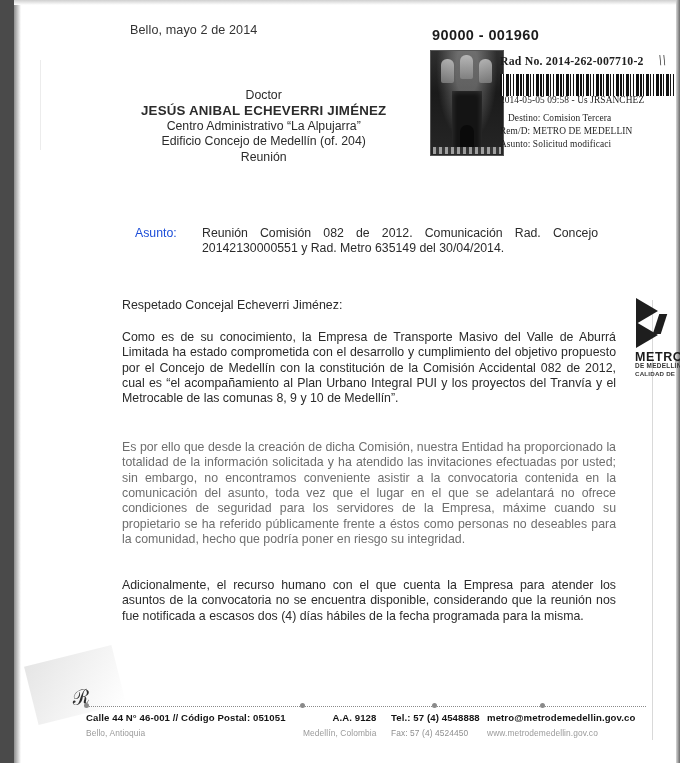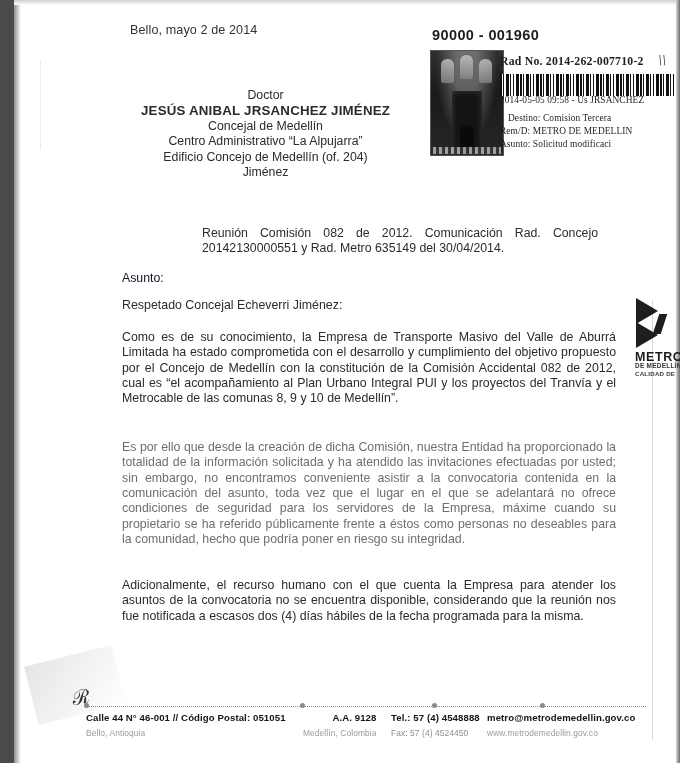--- a/index.html
+++ b/index.html
@@ -186,24 +186,23 @@
   #addressee div { color: #2b2b2b; font-size: 12.3px; text-align: center; }
   #addressee .name {
     font-weight: bold;
     font-size: 13.3px;
     letter-spacing: 0.2px;
   }
 
   
   #subject-label {
     position: absolute;
-    left: 122px; top: 226px;
+    left: 135px; top: 226px;
     font-size: 12.3px;
-    color: #0f172a;
-    margin-top: 45px;
+    color: #1d4ed8;
   }
   #subject-body {
     position: absolute;
     left: 202px; top: 226px;
     width: 396px;
     font-size: 12.3px;
     line-height: 15.4px;
     color: #2b2b2b;
     text-align: justify;
   }
@@ -360,25 +359,24 @@
     <div id="hand-mark">\\</div>
     <div id="barcode"></div>
     <div class="stamp-meta" id="stamp-meta-0">2014-05-05 09:58 - Us JRSANCHEZ</div>
     <div class="stamp-meta" id="stamp-meta-1">Destino: Comision Tercera</div>
     <div class="stamp-meta" id="stamp-meta-2">Rem/D: METRO DE MEDELLIN</div>
     <div class="stamp-meta" id="stamp-meta-3">Asunto: Solicitud modificaci</div>
   </div>
 
   <div id="addressee">
     <div>Doctor</div>
-    <div class="name">JESÚS ANIBAL JRSANCHEZ JIMÉNEZ</div>
-    <div>Concejal de Medellín</div>
+    <div class="name">JESÚS ANIBAL ECHEVERRI JIMÉNEZ</div>
     <div>Centro Administrativo “La Alpujarra”</div>
     <div>Edificio Concejo de Medellín (of. 204)</div>
-    <div>Jiménez</div>
+    <div>Reunión</div>
   </div>
 
   <div id="subject-label">Asunto:</div>
   <div id="subject-body">Reunión Comisión 082 de 2012. Comunicación Rad. Concejo 20142130000551 y Rad. Metro 635149 del 30/04/2014.</div>
 
   <div id="salutation">Respetado Concejal Echeverri Jiménez:</div>
 
   <div class="para" id="para-0">Como es de su conocimiento, la Empresa de Transporte Masivo del Valle de Aburrá Limitada  ha estado comprometida con el desarrollo y cumplimiento del objetivo propuesto por el Concejo de Medellín con la constitución de la Comisión Accidental 082 de 2012, cual es “el acompañamiento al Plan Urbano Integral PUI y los proyectos del Tranvía y el Metrocable de las comunas 8, 9 y 10 de Medellín”.</div>
   <div class="para faded" id="para-1">Es por ello que desde la creación de dicha Comisión, nuestra Entidad ha proporcionado la totalidad de la información solicitada y ha atendido las invitaciones efectuadas por usted; sin embargo, no encontramos conveniente asistir a la convocatoria contenida en la comunicación del asunto, toda vez que el lugar en el que se adelantará no ofrece condiciones de seguridad para los servidores de la Empresa, máxime cuando su propietario se ha referido públicamente frente a éstos como personas no deseables para la comunidad, hecho que podría poner en riesgo su integridad.</div>
   <div class="para" id="para-2">Adicionalmente, el recurso humano con el que cuenta la Empresa para atender los asuntos de la convocatoria no se encuentra disponible, considerando que la reunión nos fue notificada a escasos dos (4) días hábiles de la fecha programada para la misma.</div>

